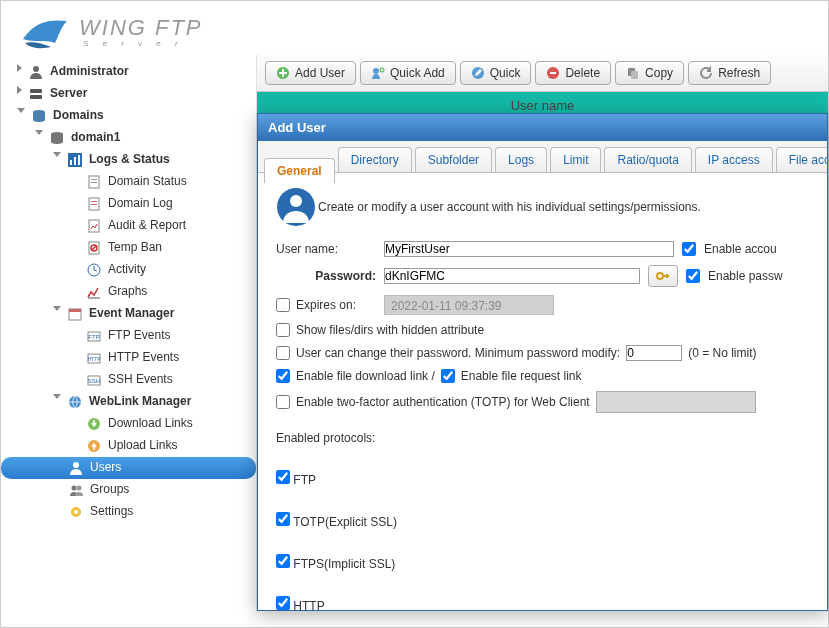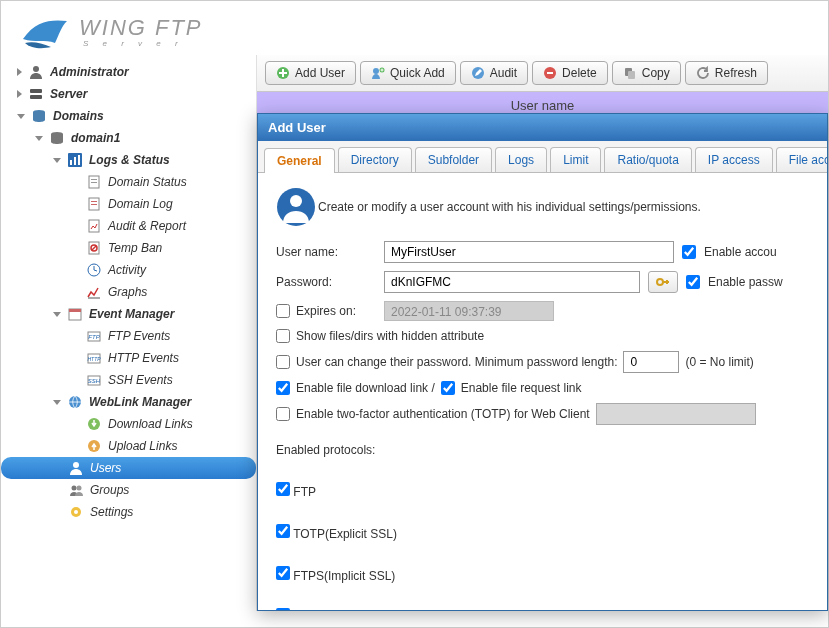--- a/index.html
+++ b/index.html
@@ -31,26 +31,25 @@
   .logo-text .big { font-size:22px; font-weight:300; }
   .logo-text .small { font-size:8px; letter-spacing:6px; display:block; margin-top:-2px; padding-left:4px;}
   .main-cols { display:flex; height: calc(100% - 70px); }
   .sidebar {
     width: 255px;
     padding: 6px 0 0 0;
     overflow:hidden;
   }
   .tree-item {
     display:flex;
-    align-items:center;
+    align-items:flex-start;
     gap:6px;
     padding:3px 4px;
     cursor:pointer;
     white-space:nowrap;
-    font-style:italic;
   }
   .tree-item.bold { font-weight:bold; }
   .tree-item.selected {
     background: linear-gradient(#4aa0e6,#2a7bcf);
     color:#fff;
     border-radius:10px;
   }
   .level0{padding-left:16px;}
   .level1{padding-left:34px;}
   .level2{padding-left:52px;}
@@ -84,21 +83,21 @@
     border:1px solid #aaa;
     border-radius:4px;
     cursor:pointer;
     color:#333;
   }
   .btn-icon{ width:14px;height:14px; }
   .list-header {
     padding:6px;
     text-align:center;
     font-size:13px;
-    background:#c4b5fd;
+    background:#14b8a6;
     border-bottom:1px solid #c8c8c8;
     color:#444;
   }
   .modal {
     position:absolute;
     top:58px;
     left:0px;
     right:0;
     bottom:0;
     border:1px solid #2f6aa5;
@@ -131,21 +130,21 @@
     cursor:pointer;
     color:#1e67b5;
     font-size:12px;
     white-space:nowrap;
   }
   .tab.active {
     background:#fff;
     color:#d8730b;
     font-weight:bold;
     position:relative;
-    top:1px;
+    top:11px;
   }
   .modal-body {
     padding:14px 18px;
     overflow:hidden;
     flex:1;
   }
   .intro {
     display:flex;
     align-items:center;
     gap:2px;
@@ -153,26 +152,26 @@
   }
   .intro-icon svg{display:block;}
   .form-row{
     display:flex;
     align-items:center;
     gap:8px;
     margin:8px 0;
     white-space:nowrap;
   }
   .form-label { width:100px; font-weight:normal; }
-  .form-label.plain{font-weight:normal;}
+  .form-label.plain{font-weight:bold;text-align:right;}
   input[type=text].txt {
-    padding:3px 6px;
+    padding:3px 0;
     border:1px solid #999;
     font-size:12px;
-    height:22px;
+    height:16px;
   }
   .wide { width:290px; }
   .num { width:56px; }
   .checkbox-row{
     display:flex;
     align-items:center;
     gap:6px;
     margin:8px 0;
     flex-wrap: nowrap;
     white-space:nowrap;
@@ -463,21 +462,21 @@
                 <circle cx="11" cy="4" r="2.5" fill="#5cb85c"></circle>
                 <path d="M11 2.5v3M9.5 4h3" stroke="#fff" stroke-width="1"></path>
               </svg></span>
           <span>Quick Add</span>
         </button>
         <button class="btn">
           <span class="btn-icon"><svg width="14" height="14">
                 <circle cx="7" cy="7" r="6" fill="#5a9bd5"></circle>
                 <path d="M4 10l1-3 4-4 2 2-4 4z" fill="#fff"></path>
               </svg></span>
-          <span>Audit</span>
+          <span>Quick</span>
         </button>
         <button class="btn">
           <span class="btn-icon"><svg width="14" height="14">
                 <circle cx="7" cy="7" r="6" fill="#d9534f"></circle>
                 <path d="M4 7h6" stroke="#fff" stroke-width="2"></path>
               </svg></span>
           <span>Delete</span>
         </button>
         <button class="btn">
           <span class="btn-icon"><svg width="14" height="14">
@@ -545,21 +544,21 @@
             <span class="expired-box">2022-01-11 09:37:39</span>
           </div>
 
           <div class="checkbox-row">
             <input type="checkbox" class="cb" style="">
             <span>Show files/dirs with hidden attribute</span>
           </div>
 
           <div class="checkbox-row">
             <input type="checkbox" class="cb" style="">
-            <span>User can change their password. Minimum password length:</span>
+            <span>User can change their password. Minimum password modify:</span>
             <input class="txt num" type="text" value="0" style="">
             <span>(0 = No limit)</span>
           </div>
 
           <div class="checkbox-row">
             <input type="checkbox" class="cb" checked="" style="">
             <span>Enable file download link /</span>
             <input type="checkbox" class="cb" checked="" style="">
             <span>Enable file request link</span>
           </div>

